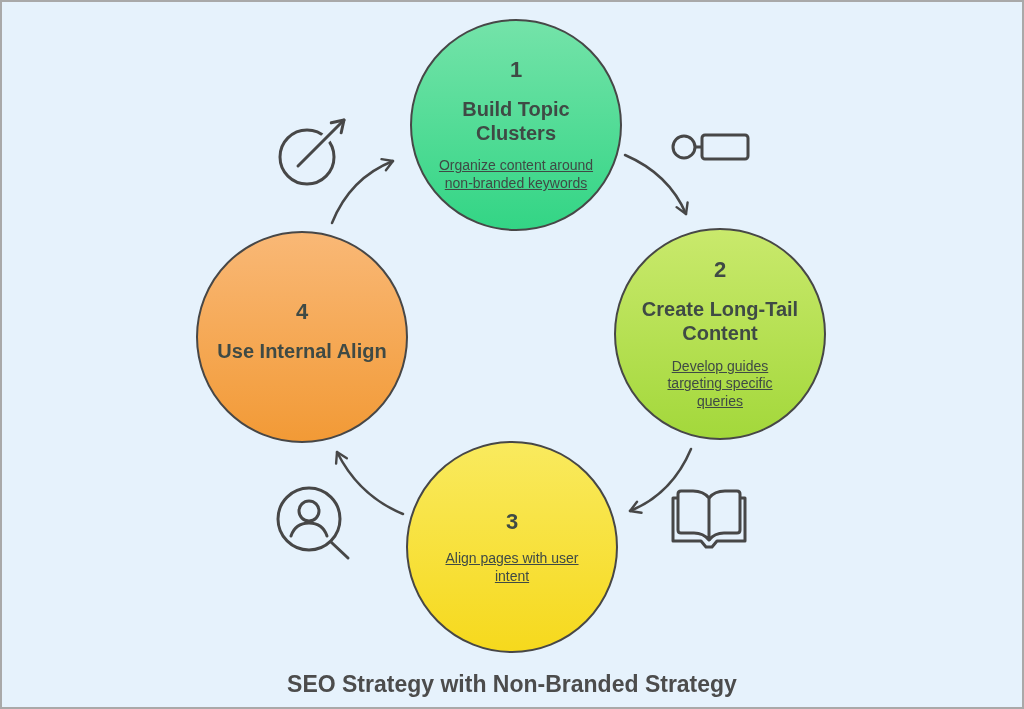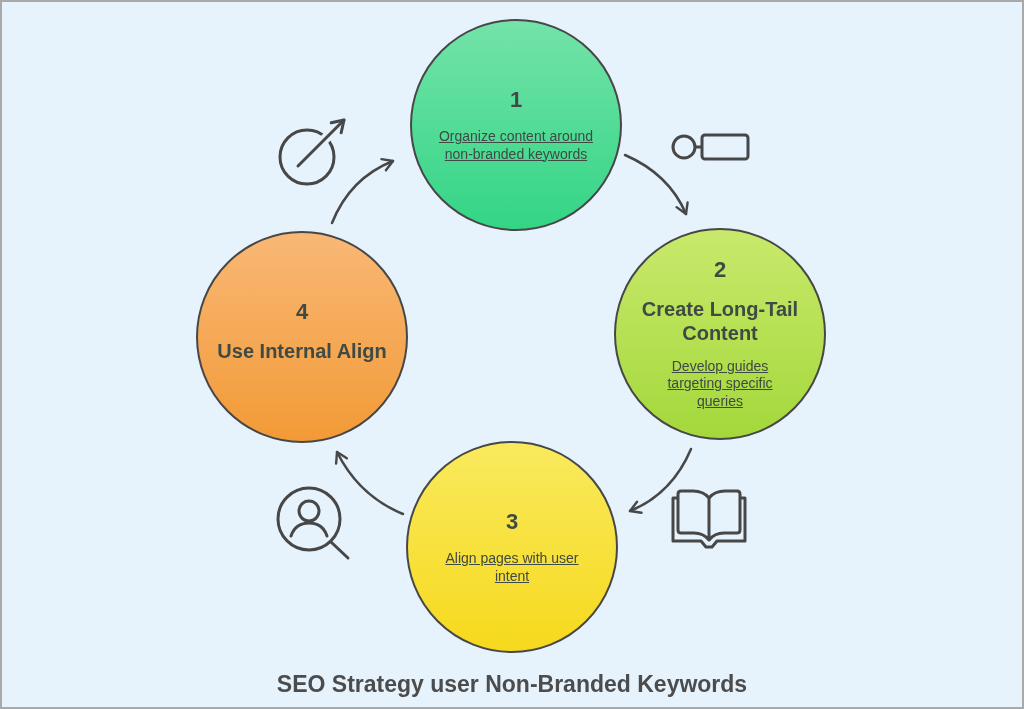--- a/index.html
+++ b/index.html
@@ -58,20 +58,21 @@
       </marker>
     </defs>
     <path d="M623,153 Q667,172 684,212" fill="none" stroke="currentColor" stroke-width="2.5" stroke-linecap="round" marker-end="url(#ah)"></path>
     <path d="M689,447 Q670,492 628,509" fill="none" stroke="currentColor" stroke-width="2.5" stroke-linecap="round" marker-end="url(#ah)"></path>
     <path d="M401,512 Q357,494 335,450" fill="none" stroke="currentColor" stroke-width="2.5" stroke-linecap="round" marker-end="url(#ah)"></path>
     <path d="M330,221 Q348,176 391,159" fill="none" stroke="currentColor" stroke-width="2.5" stroke-linecap="round" marker-end="url(#ah)"></path>
   </svg>
 
   <div class="step step-0" style="background: linear-gradient(rgb(116, 227, 169), rgb(51, 213, 133));">
     <div class="num">1</div>
+    <div class="heading">Build Topic Clusters</div>
     <div class="desc">Organize content around non-branded keywords</div>
   </div>
 
   <div class="step step-1" style="background: linear-gradient(rgb(201, 233, 108), rgb(163, 216, 59));">
     <div class="num">2</div>
     <div class="heading">Create Long-Tail Content</div>
     <div class="desc">Develop guides targeting specific queries</div>
   </div>
 
   <div class="step step-2" style="background: linear-gradient(rgb(249, 234, 94), rgb(246, 217, 29));">
@@ -115,14 +116,14 @@
 
   <span class="icon icon-user">
     <svg width="86" height="80" viewBox="0 0 86 80">
       <circle cx="37" cy="35" r="31" fill="none" stroke="currentColor" stroke-width="3"></circle>
       <circle cx="37" cy="27" r="10" fill="none" stroke="currentColor" stroke-width="3"></circle>
       <path d="M19,52 C22,43 28,39 37,39 C46,39 52,43 55,52" fill="none" stroke="currentColor" stroke-width="3" stroke-linecap="round"></path>
       <path d="M59,58 L76,74" fill="none" stroke="currentColor" stroke-width="3" stroke-linecap="round"></path>
     </svg>
   </span>
 
-  <div class="title">SEO Strategy user Non-Branded Keywords</div>
+  <div class="title">SEO Strategy with Non-Branded Strategy</div>
 </div>
 
 </body></html>

